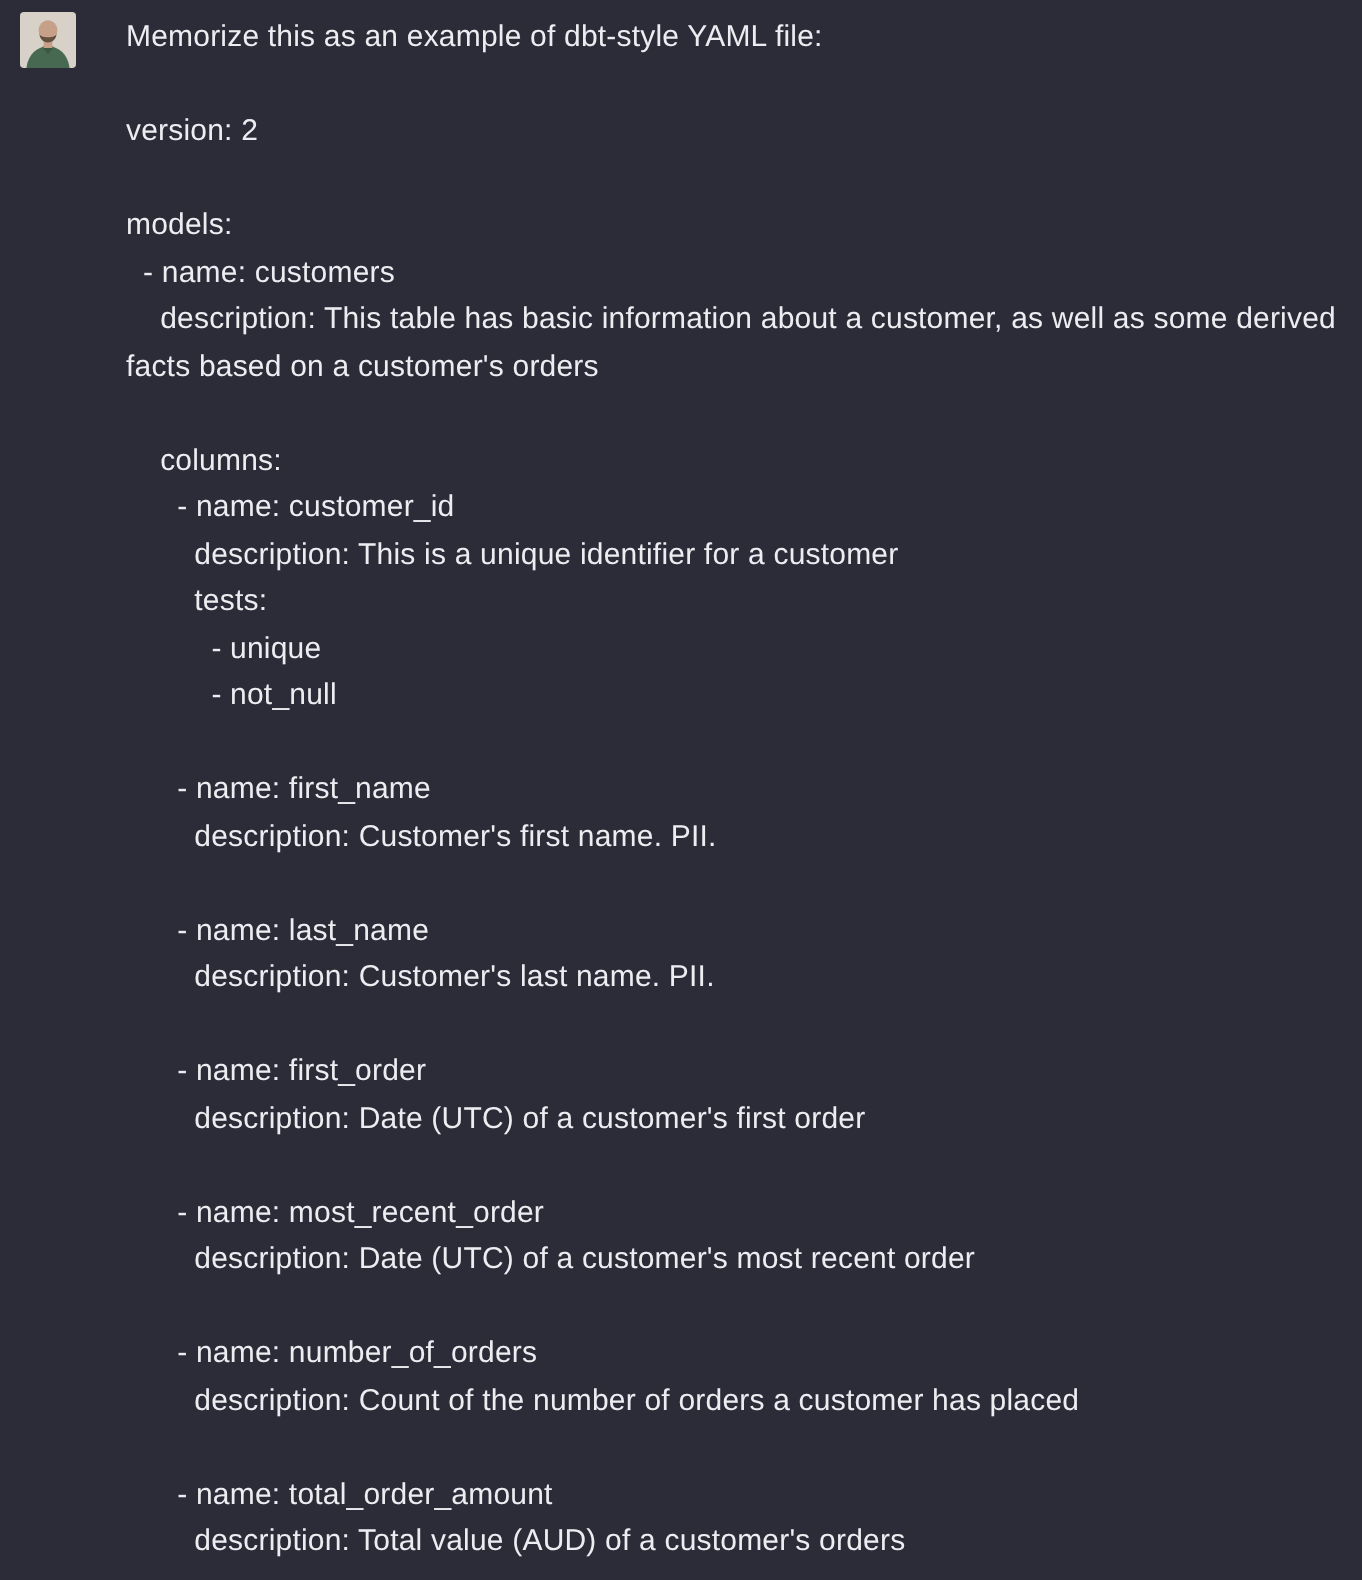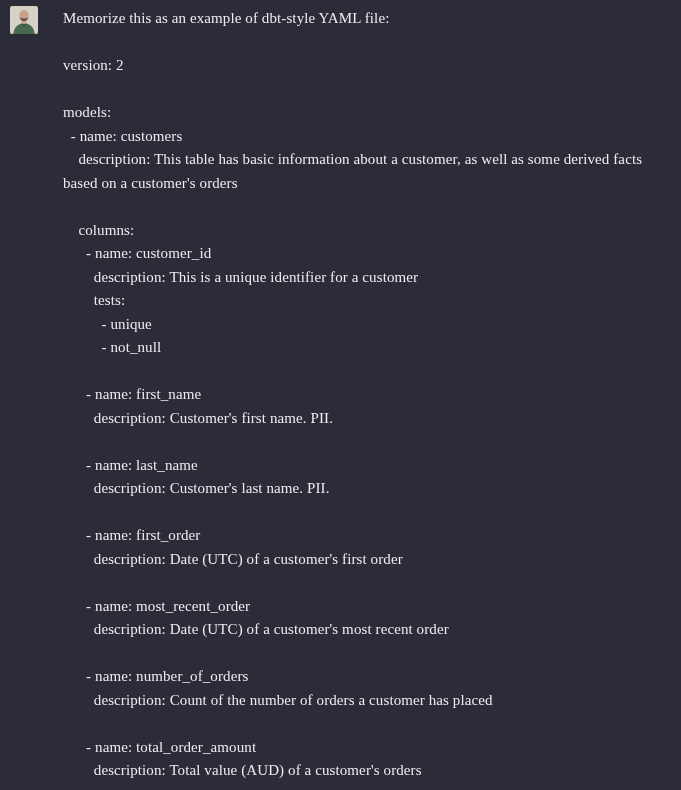--- a/index.html
+++ b/index.html
@@ -32,21 +32,20 @@
     margin-left: 25px;
     margin-top: 1px;
     flex: 1 1 auto;
     min-width: 0;
     white-space: pre-wrap;
     overflow-wrap: break-word;
     font-size: 15px;
     line-height: 23.5px;
     letter-spacing: 0.1px;
     color: #ececf1;
-    font-family: Liberation Serif, serif;
   }
 </style>
 </head>
 <body>
 
 <div class="chat-row">
   <div class="avatar">
     <svg width="28" height="28" viewBox="0 0 28 28">
       <rect x="0" y="0" width="28" height="28" fill="#d7d1c8"></rect>
 

